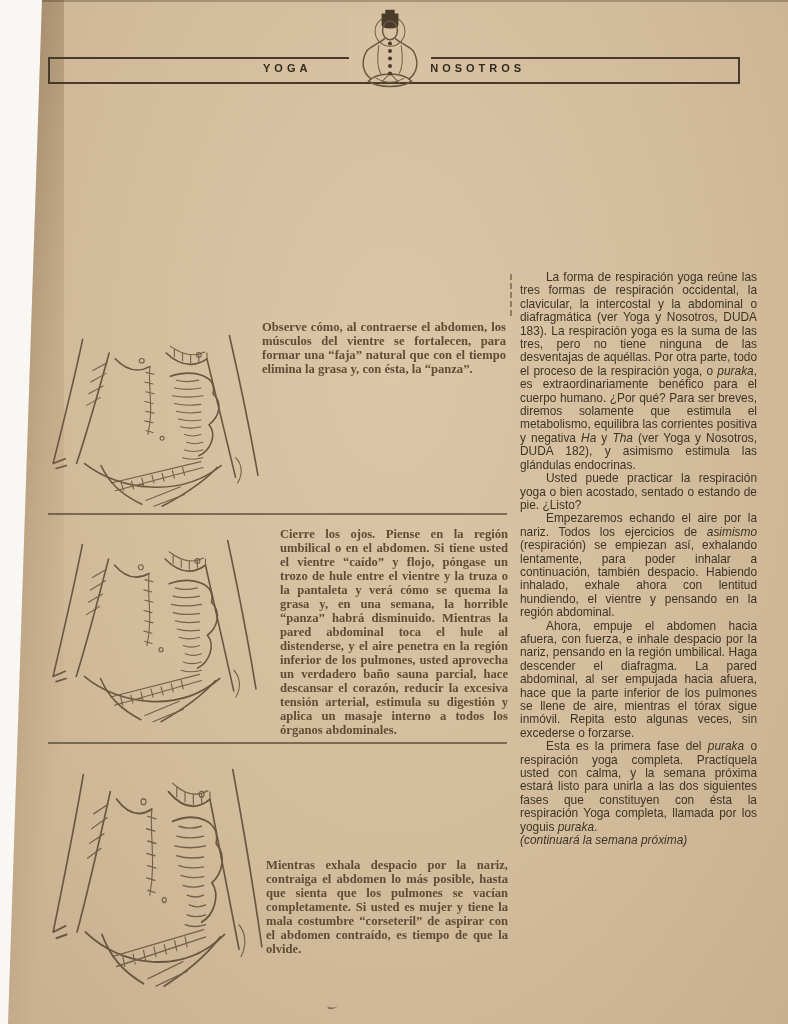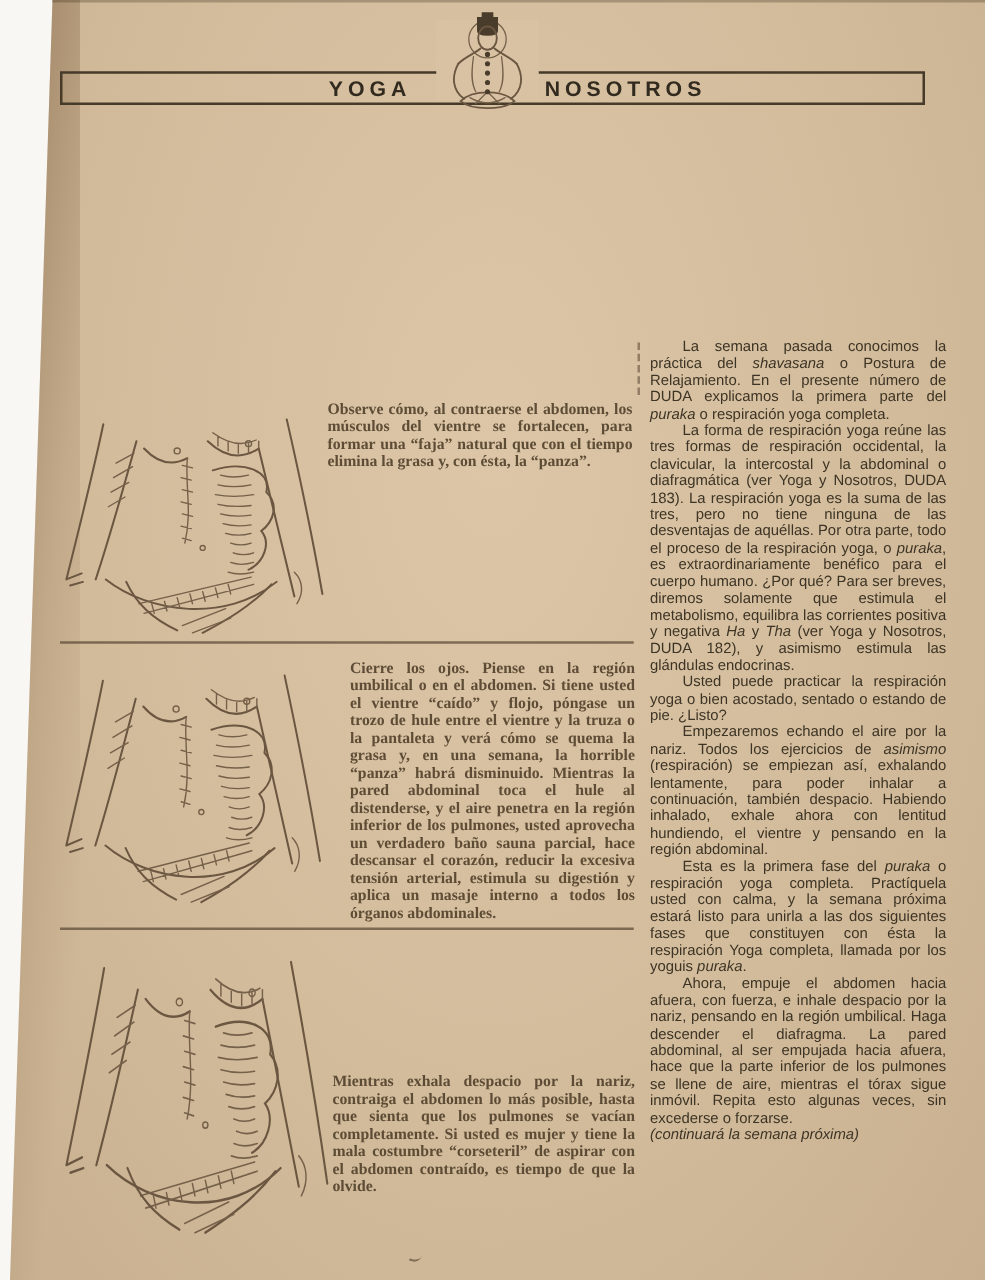--- a/index.html
+++ b/index.html
@@ -12,21 +12,21 @@
     position:absolute;inset:0;
     clip-path:polygon(42px 0px,788px 0px,788px 1024px,8px 1024px);
     background:radial-gradient(ellipse at 50% 35%, #dcc6a7 0%, var(--paper) 55%, #c7af8f 100%);
   }
   .edge-shade{position:absolute;left:0;top:0;bottom:0;width:64px;
     background:linear-gradient(97deg, rgba(94,64,34,.48) 0%, rgba(130,100,65,.18) 52%, rgba(130,100,65,0) 82%);}
   .top-edge{position:absolute;left:40px;right:0;top:0;height:2px;background:rgba(60,45,25,.30);}
 
   
   .masthead-box{position:absolute;left:48px;top:57px;width:692px;height:27px;border:2px solid var(--border);}
-  .masthead-label{position:absolute;top:3px;font-weight:bold;font-size:17px;letter-spacing:4px;color:#322a1e;}
+  .masthead-label{position:absolute;top:3px;font-weight:bold;font-size:11px;letter-spacing:4px;color:#322a1e;}
   .masthead-left{left:213px;}
   .masthead-right{left:362px;}
   .figure-patch{position:absolute;left:349px;top:16px;width:82px;height:64px;background:#d8c2a3;}
   .figure-wrap{position:absolute;left:345px;top:8px;width:90px;height:86px;}
   .figure-wrap svg{width:100%;height:100%;}
 
   
   .page-title{position:absolute;left:0;right:20px;top:108px;text-align:center;
     font-family:"Liberation Serif",serif;font-weight:700;font-size:53px;line-height:57px;
     color:#443a2b;letter-spacing:2px;text-shadow:0.6px 0.6px 0 rgba(70,55,30,.35);}
@@ -143,24 +143,23 @@
       <div class="ill">
         <svg width="218" height="246" viewBox="0 0 210 200" preserveAspectRatio="none">
             <use href="#torso-art"></use>
           </svg>
       </div>
       <div class="caption">Mientras exhala despacio por la nariz, contraiga el abdomen lo más posible, hasta que sienta que los pulmones se vacían completamente. Si usted es mujer y tiene la mala costumbre “corseteril” de aspirar con el abdomen contraído, es tiempo de que la olvide.</div>
     </div>
 
     <div class="col-dashes"></div>
     <div class="right-col">
-      <p>La semana pasada conocimos la práctica del <i>shavasana</i> o Postura de Relajamiento. En el presente número de DUDA explicamos la primera parte del <i>puraka</i> o respiración yoga completa.</p>
       <p>La forma de respiración yoga reúne las tres formas de respiración occidental, la clavicular, la intercostal y la abdominal o diafragmática (ver Yoga y Nosotros, DUDA 183). La respiración yoga es la suma de las tres, pero no tiene ninguna de las desventajas de aquéllas. Por otra parte, todo el proceso de la respiración yoga, o <i>puraka</i>, es extraordinariamente benéfico para el cuerpo humano. ¿Por qué? Para ser breves, diremos solamente que estimula el metabolismo, equilibra las corrientes positiva y negativa <i>Ha</i> y <i>Tha</i> (ver Yoga y Nosotros, DUDA 182), y asimismo estimula las glándulas endocrinas.</p>
       <p>Usted puede practicar la respiración yoga o bien acostado, sentado o estando de pie. ¿Listo?</p>
       <p>Empezaremos echando el aire por la nariz. Todos los ejercicios de <i>asimismo</i> (respiración) se empiezan así, exhalando lentamente, para poder inhalar a continuación, también despacio. Habiendo inhalado, exhale ahora con lentitud hundiendo, el vientre y pensando en la región abdominal.</p>
+      <p>Ahora, empuje el abdomen hacia afuera, con fuerza, e inhale despacio por la nariz, pensando en la región umbilical. Haga descender el diafragma. La pared abdominal, al ser empujada hacia afuera, hace que la parte inferior de los pulmones se llene de aire, mientras el tórax sigue inmóvil. Repita esto algunas veces, sin excederse o forzarse.</p>
       <p>Esta es la primera fase del <i>puraka</i> o respiración yoga completa. Practíquela usted con calma, y la semana próxima estará listo para unirla a las dos siguientes fases que constituyen con ésta la respiración Yoga completa, llamada por los yoguis <i>puraka</i>.</p>
-      <p>Ahora, empuje el abdomen hacia afuera, con fuerza, e inhale despacio por la nariz, pensando en la región umbilical. Haga descender el diafragma. La pared abdominal, al ser empujada hacia afuera, hace que la parte inferior de los pulmones se llene de aire, mientras el tórax sigue inmóvil. Repita esto algunas veces, sin excederse o forzarse.</p>
       <p class="no-indent">(continuará la semana próxima)</p>
     </div>
 
     <div class="ink-speck"></div>
   </div>
 </div>
 
 </body></html>

